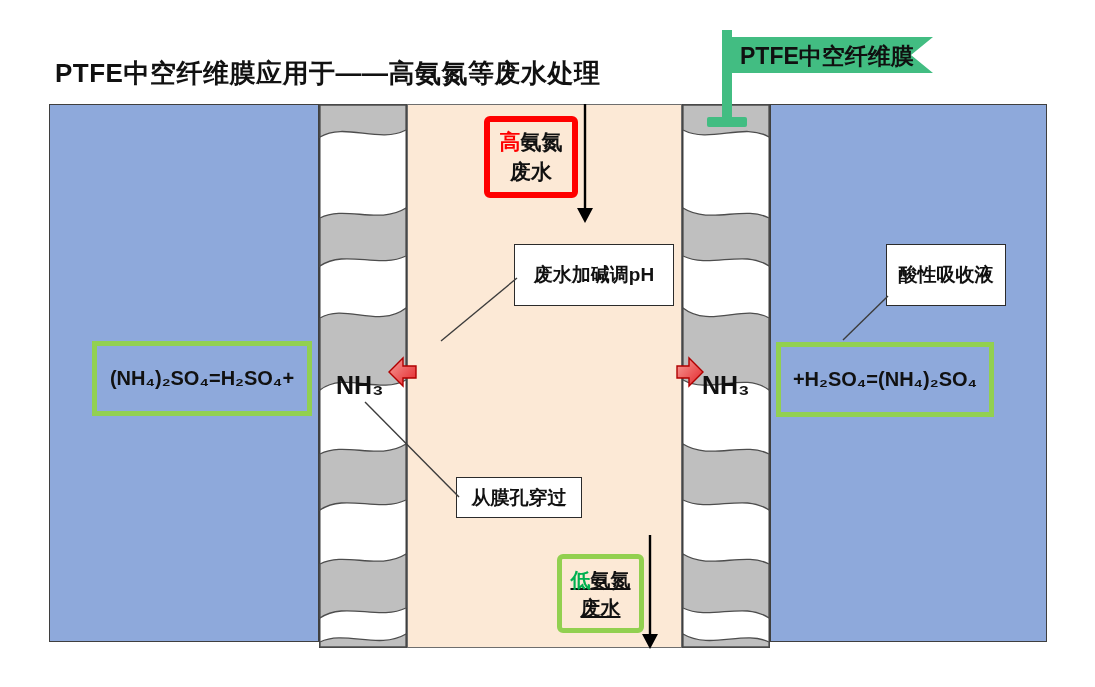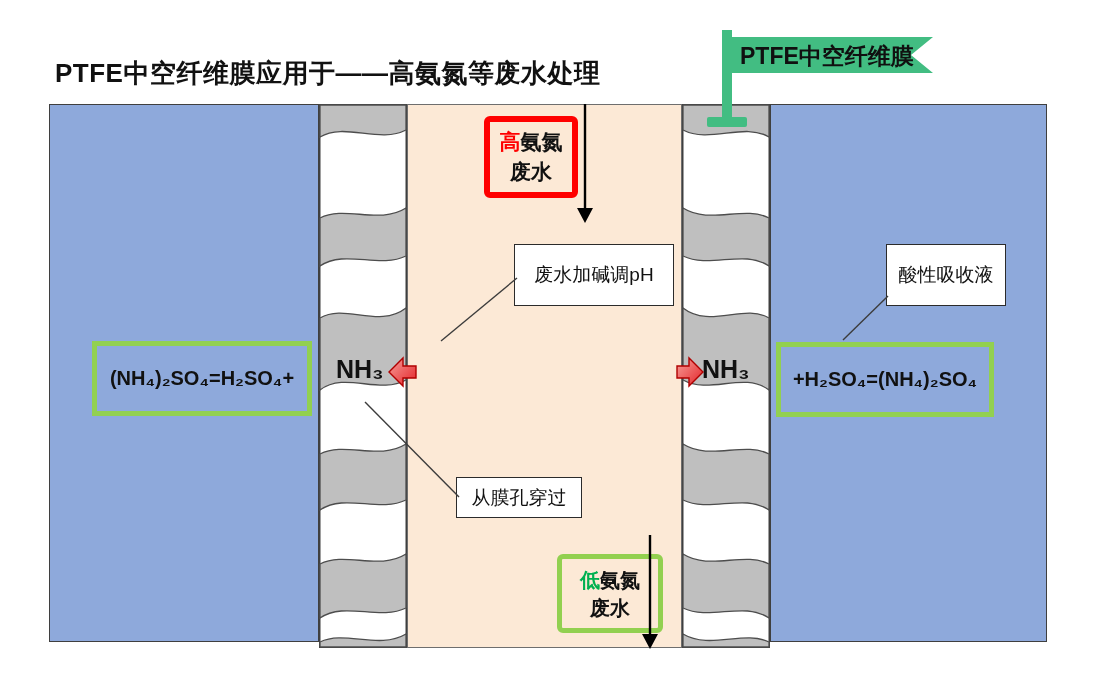--- a/index.html
+++ b/index.html
@@ -19,51 +19,51 @@
     background:#FCE9D6;border:1px solid #6e6e6e;box-sizing:border-box;z-index:1;
   }
   .membrane{z-index:2;}
   .overlay{z-index:5;pointer-events:none;}
   .influent-box{
     left:484px;top:116px;width:94px;height:82px;border:6px solid #FF0000;border-radius:6px;
     box-sizing:border-box;display:flex;flex-direction:column;align-items:center;justify-content:center;
     font-size:21px;font-weight:bold;line-height:1.45;z-index:4;background:transparent;font-family:Liberation Serif, serif;
   }
   .effluent-box{
-    left:557px;top:554px;width:106px;height:79px;border:5px solid #92D050;border-radius:6px;
+    left:557px;top:554px;width:87px;height:79px;border:5px solid #92D050;border-radius:6px;
     box-sizing:border-box;display:flex;flex-direction:column;align-items:center;justify-content:center;
-    font-size:20px;font-weight:bold;line-height:1.4;z-index:4;
+    font-size:20px;font-weight:bold;line-height:1.4;z-index:4;text-decoration:underline;
   }
   .hl-red{color:#FF0000;}
   .hl-green{color:#00B050;}
   .eq-center{
     left:412px;top:342px;width:266px;height:74px;border:5px solid #FFC000;border-radius:3px;
     box-sizing:border-box;display:flex;align-items:center;justify-content:center;
     font-size:21px;font-weight:bold;z-index:4;white-space:nowrap;
   }
   .eq-left{
     left:92px;top:341px;width:220px;height:75px;border:5px solid #92D050;
     box-sizing:border-box;display:flex;align-items:center;justify-content:center;
     font-size:20px;font-weight:bold;z-index:4;white-space:nowrap;
   }
   .eq-right{
     left:776px;top:342px;width:218px;height:75px;border:5px solid #92D050;
     box-sizing:border-box;display:flex;align-items:center;justify-content:center;
     font-size:20px;font-weight:bold;z-index:4;white-space:nowrap;
   }
   .callout{
     background:#ffffff;border:1.5px solid #2b2b2b;box-sizing:border-box;
-    display:flex;align-items:center;justify-content:center;font-weight:normal;z-index:4;
+    display:flex;align-items:center;justify-content:center;font-weight:bold;z-index:4;
     white-space:nowrap;
   }
   .callout-ph{left:514px;top:244px;width:160px;height:62px;font-size:19px;}
   .callout-acid{left:886px;top:244px;width:120px;height:62px;font-size:19px;}
   .callout-pore{left:456px;top:477px;width:126px;height:41px;font-size:19px;}
   .nh3{
-    font-size:25px;font-weight:bold;color:#111;z-index:4;white-space:nowrap;
+    font-size:25px;font-weight:bold;color:#111;z-index:4;white-space:nowrap;margin-top:16px;
   }
 </style>
 </head>
 <body>
 
 <div class="stage">
 
   <div class="abs title">PTFE中空纤维膜应用于——高氨氮等废水处理</div>
 
   <div class="abs panel-blue" style="left:49px;top:104px;width:270px;height:538px;"></div>

